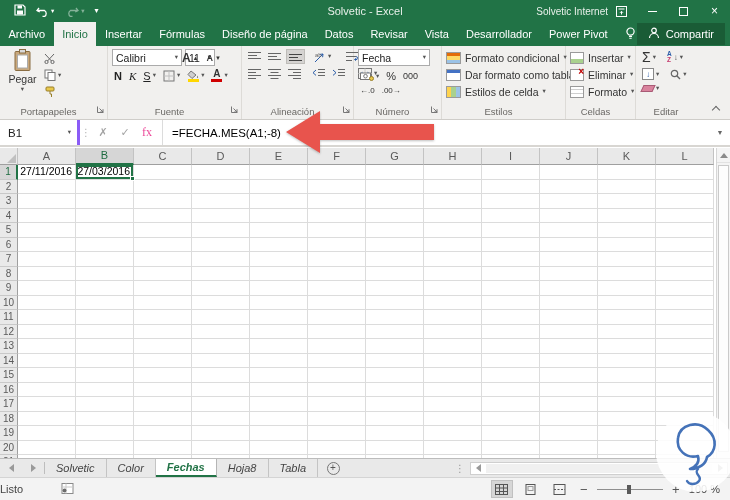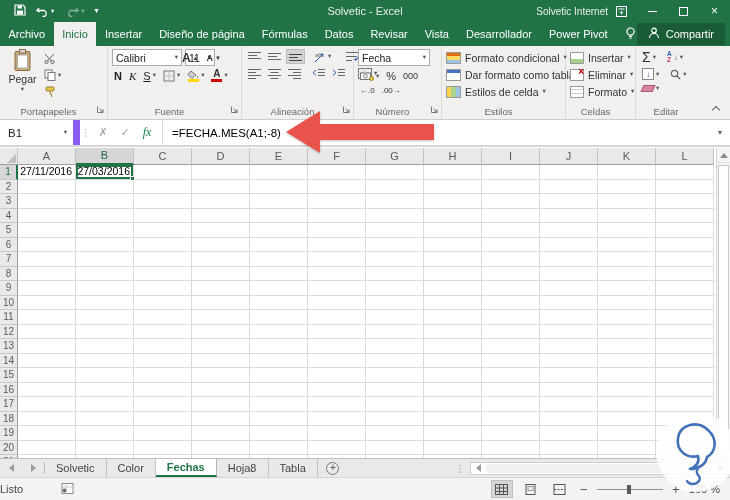--- a/index.html
+++ b/index.html
@@ -54,26 +54,26 @@
   .cl-ic-2{background:repeating-linear-gradient(0deg,#fff 0 3px,#cfcfcf 3px 4px);}
   .sigma{font-size:14px;color:#333;line-height:1;}
   .azsort{display:flex;flex-direction:column;font-size:6.5px;font-weight:bold;line-height:1;}
   .eraser{width:12px;height:7px;background:#d9839d;transform:skewX(-25deg);border:1px solid #a85b75;display:block;}
   .fillbox{width:12px;height:12px;border:1px solid #888;display:flex;align-items:center;justify-content:center;font-size:8px;color:#2a5ca8;background:#fff;}
   .collapse-chev{position:absolute;right:10px;bottom:6px;width:7px;height:7px;}
   .collapse-chev span{display:block;width:6px;height:6px;border-top:1.5px solid #666;border-right:1.5px solid #666;transform:rotate(-45deg);}
 
   
   .fbar{position:absolute;left:0;top:120px;right:0;height:27px;background:#fff;border-bottom:2px solid #d8d6d2;display:flex;align-items:stretch;font-size:11.5px;}
-  .namebox{width:80px;border-right:7px solid #8b5cf6;display:flex;align-items:center;padding-left:8px;position:relative;color:#222;}
+  .namebox{width:80px;border-right:3px solid #8b5cf6;display:flex;align-items:center;padding-left:8px;position:relative;color:#222;}
   .namebox .caret{position:absolute;right:6px;}
   .fsplit{width:12px;display:flex;align-items:center;justify-content:center;color:#b5b5b5;font-size:10px;}
   .fbar-btns{display:flex;align-items:center;border-right:1px solid #dcdcdc;padding-right:4px;}
   .fbtn{width:22px;text-align:center;color:#a3a3a3;font-size:11px;}
-  .fxbtn{color:#15803d;font-style:italic;font-family:"Liberation Serif",serif;font-size:12px;}
+  .fxbtn{color:#ec4899;font-family:"Liberation Serif",serif;font-size:12px;}
   .fvalue{flex:1;display:flex;align-items:center;padding-left:9px;color:#000;}
   .fchevron{width:20px;display:flex;align-items:center;justify-content:center;color:#666;font-size:7px;}
 
   
   .grid{position:absolute;left:0;top:148px;width:716px;bottom:42px;overflow:hidden;background:#fff;}
   .col-heads{display:flex;height:17px;}
   .corner{width:18px;flex:none;background:#e9e9e9;border-right:1px solid #c3c3c3;border-bottom:1px solid #9f9f9f;position:relative;}
   .corner::after{content:"";position:absolute;right:1px;bottom:1px;border-left:9px solid transparent;border-bottom:9px solid #c0c0c0;}
   .col-head{width:58px;flex:none;text-align:center;line-height:16px;color:#5a5a5a;background:#e9e9e9;border-right:1px solid #c3c3c3;border-bottom:1px solid #9f9f9f;font-size:11px;}
   .col-head.sel{background:#d6d6d6;color:#1d6b40;border-bottom:2px solid #217346;line-height:14px;}
@@ -89,21 +89,21 @@
   .vs-up{height:15px;display:flex;align-items:center;justify-content:center;border-bottom:1px solid #e2e2e2;}
   .tri-up{width:0;height:0;border-left:4px solid transparent;border-right:4px solid transparent;border-bottom:5px solid #8b8b8b;}
   .vs-thumb{position:absolute;left:1px;right:1px;top:17px;bottom:6px;background:#fdfdfd;border:1px solid #cacaca;}
 
   
   .sheetrow{position:absolute;left:0;bottom:23px;right:0;height:19px;background:#e9e9e9;border-top:1px solid #bcbcbc;display:flex;align-items:stretch;font-size:11px;color:#444;}
   .snav{width:22px;display:flex;align-items:center;justify-content:center;}
   .tri-l{width:0;height:0;border-top:4px solid transparent;border-bottom:4px solid transparent;border-right:5px solid #9a9a9a;}
   .tri-r{width:0;height:0;border-top:4px solid transparent;border-bottom:4px solid transparent;border-left:5px solid #9a9a9a;}
   .tabsep{width:1px;background:#bdbdbd;margin:3px 0;}
-  .sheet-tab{padding:0 11px;display:flex;align-items:center;border-right:1px solid #c4c4c4;}
+  .sheet-tab{padding:0 11px;display:flex;align-items:center;border-right:1px solid #c4c4c4;font-style:italic;}
   .sheet-tab.active{background:#fff;color:#217346;font-weight:bold;border-bottom:2px solid #217346;border-right:1px solid #b5b5b5;}
   .addsheet{width:30px;display:flex;align-items:center;justify-content:center;}
   .addsheet span{width:13px;height:13px;border:1px solid #767676;border-radius:50%;display:flex;align-items:center;justify-content:center;font-size:10px;color:#555;line-height:1;}
   .hsb-zone{margin-left:auto;display:flex;align-items:center;}
   .hsb-dots{color:#9a9a9a;font-size:10px;padding:0 5px;}
   .hsb{width:258px;height:13px;background:#fff;border:1px solid #cfcfcf;display:flex;align-items:center;margin-right:2px;}
   .hsb-btn{width:14px;height:100%;display:flex;align-items:center;justify-content:center;}
   .hsb-thumb{flex:1;height:9px;margin:0 1px;background:#f0f0f0;}
 
   
@@ -177,24 +177,24 @@
         <div class="rtab">
           <span>Archivo</span>
         </div>
         <div class="rtab active">
           <span>Inicio</span>
         </div>
         <div class="rtab">
           <span>Insertar</span>
         </div>
         <div class="rtab">
+          <span>Fórmulas</span>
+        </div>
+        <div class="rtab">
           <span>Diseño de página</span>
-        </div>
-        <div class="rtab">
-          <span>Fórmulas</span>
         </div>
         <div class="rtab">
           <span>Datos</span>
         </div>
         <div class="rtab">
           <span>Revisar</span>
         </div>
         <div class="rtab">
           <span>Vista</span>
         </div>

